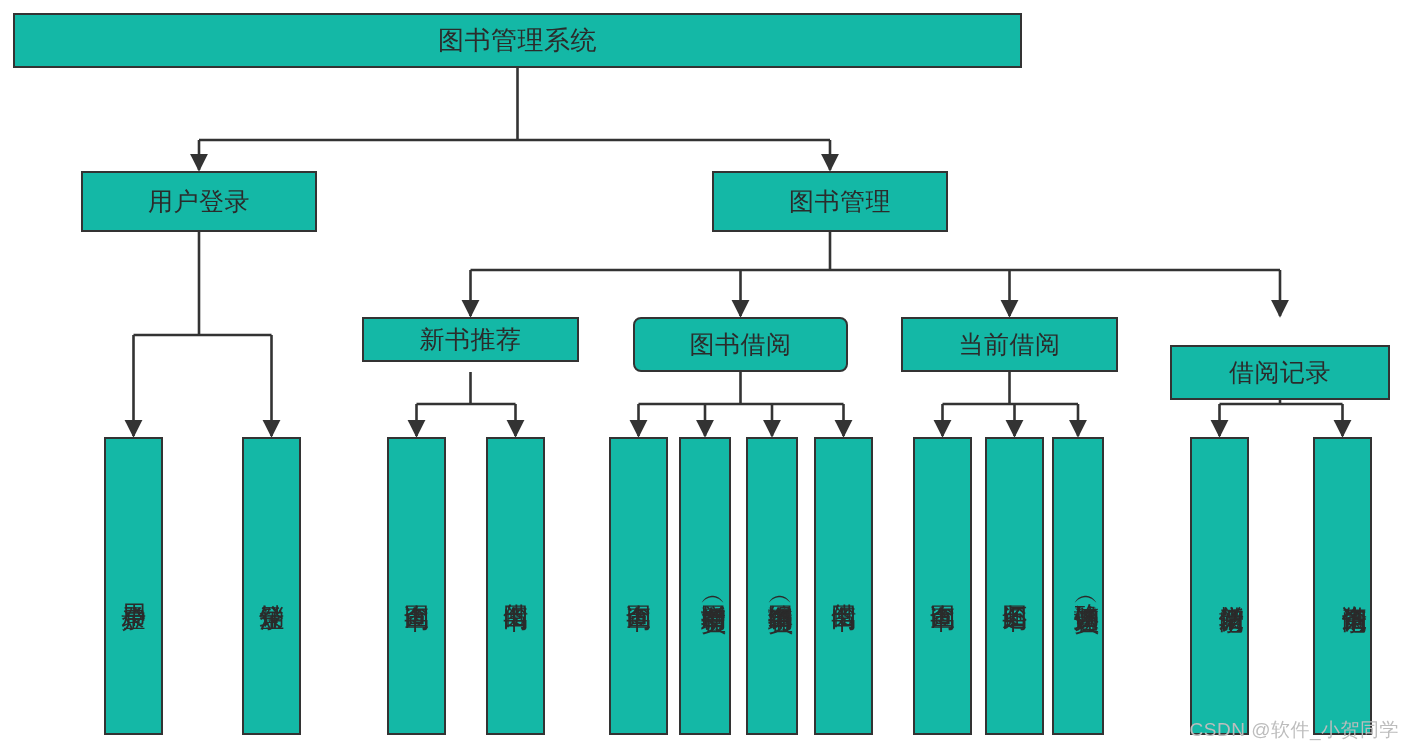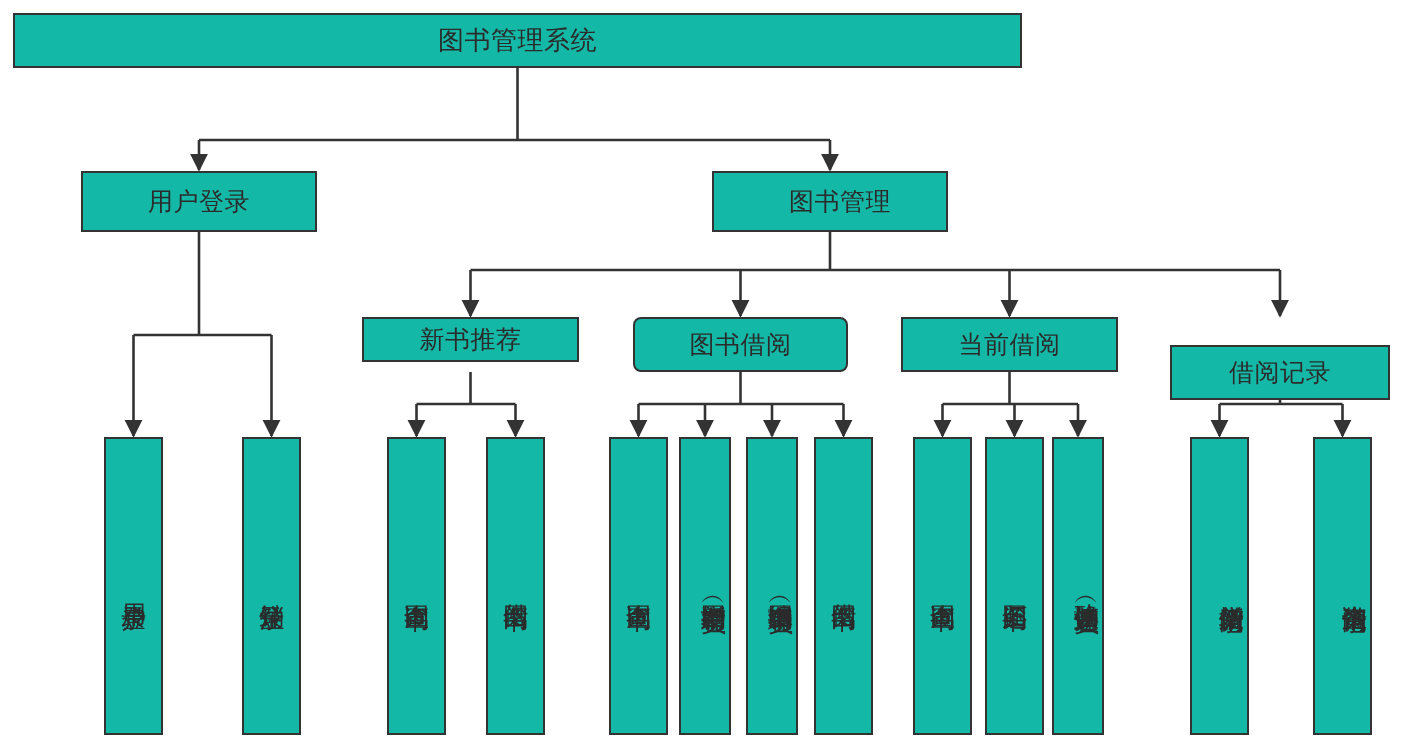--- a/index.html
+++ b/index.html
@@ -127,14 +127,15 @@
       <div class="node node-v" id="leaf-add-book" style="left: 679px; top: 437px; width: 52px; height: 298px; align-items: flex-start; padding-top: 4px; justify-content: center;">新增图书（管理员）</div>
       <div class="node node-v" id="leaf-edit-book" style="left: 746px; top: 437px; width: 52px; height: 298px; align-items: flex-start; padding-top: 4px; justify-content: center;">编辑图书（管理员）</div>
       <div class="node node-v" id="leaf-borrow-book-2" style="left: 814px; top: 437px; width: 59px; height: 298px; align-items: center; padding-top: 0px; justify-content: center;">借阅图书</div>
       <div class="node node-v" id="leaf-query-book-3" style="left: 913px; top: 437px; width: 59px; height: 298px; align-items: center; padding-top: 0px; justify-content: center;">查询图书</div>
       <div class="node node-v" id="leaf-return-book" style="left: 985px; top: 437px; width: 59px; height: 298px; align-items: center; padding-top: 0px; justify-content: center;">归还图书</div>
       <div class="node node-v" id="leaf-confirm-return" style="left: 1052px; top: 437px; width: 52px; height: 298px; align-items: flex-start; padding-top: 4px; justify-content: center;">确认归还（管理员）</div>
       <div class="node node-v" id="leaf-add-record" style="left: 1190px; top: 437px; width: 59px; height: 298px; align-items: flex-start; padding-top: 4px; justify-content: center;">新增借阅记录</div>
       <div class="node node-v" id="leaf-query-record" style="left: 1313px; top: 437px; width: 59px; height: 298px; align-items: flex-start; padding-top: 4px; justify-content: center;">查询借阅记录</div>
     </div>
 
+  <div id="watermark">CSDN @软件_小贺同学</div>
 
 </div>
 
 </body></html>

